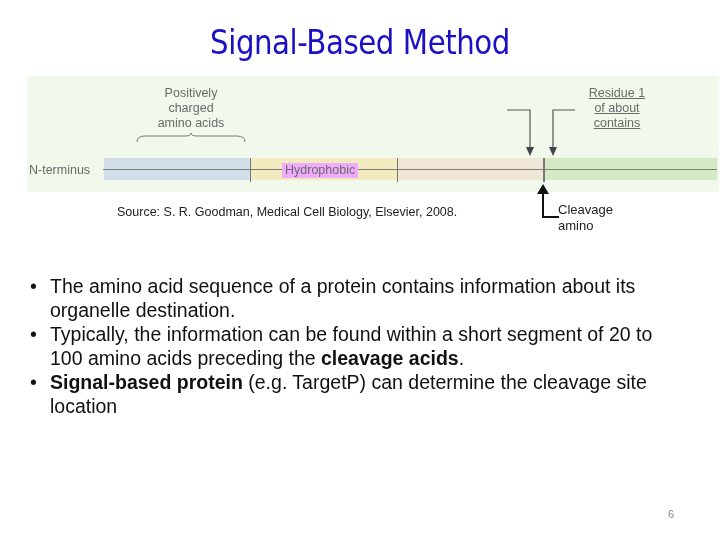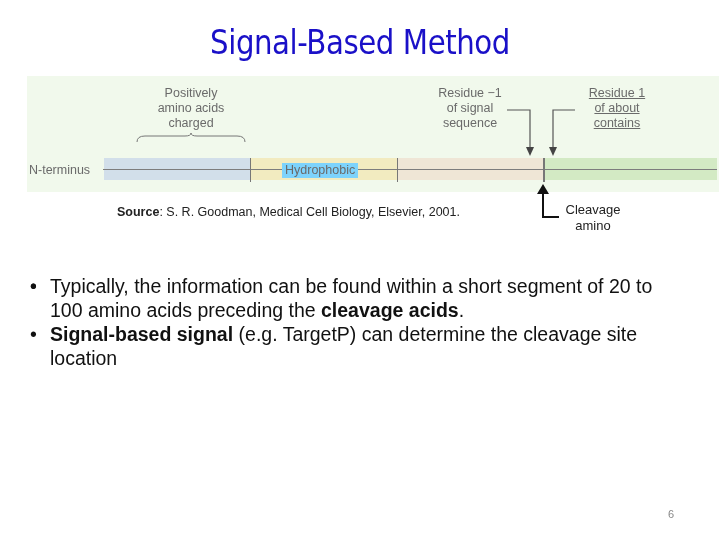--- a/index.html
+++ b/index.html
@@ -23,23 +23,23 @@
     .segment { position: absolute; top: 82px; height: 22px; }
     .axis-line { position: absolute; top: 93px; height: 1px; background: #7d7d7d; }
     .divider { position: absolute; top: 82px; width: 1px; height: 24px; background: #777; }
     .brace {
       position: absolute; left: 108px; top: 57px; width: 112px; height: 10px;
     }
     .arrow-down { position: absolute; }
     .source {
       position: absolute; left: 117px; top: 205px; font-size: 12.5px; color: #222;
     }
-    .source b { font-weight: bold; }
+    .source b { font-weight: normal; }
     .cleavage-label {
-      position: absolute; left: 558px; top: 202px; width: 70px; text-align: center;
+      position: absolute; left: 558px; top: 202px; width: 70px; text-align: left;
       font-size: 13px; line-height: 16px; color: #222;
     }
     .bullets {
       position: absolute; left: 30px; top: 274px; width: 660px; margin: 0; padding: 0;
       list-style: none; font-size: 19.5px; line-height: 24px; color: #111;
     }
     .bullets li { position: relative; padding-left: 20px; margin-bottom: 0; }
     .bullets li .dot { position: absolute; left: 0; top: 0; }
     .page-num {
       position: absolute; left: 668px; top: 508px; font-size: 11px; color: #888;
@@ -47,32 +47,27 @@
   </style>
 </head>
 <body>
 
 <div class="title">Signal-Based Method</div>
 
 <div class="figure">
 
   <div class="fig-label" style="left:108px; top:10px; width:112px;">
     <div>Positively</div>
+    <div>charged</div>
     <div>amino acids</div>
-    <div>charged</div>
   </div>
   <svg class="brace" viewBox="0 0 112 10">
     <path d="M2 9 Q2 3 10 3 L50 3 Q56 3 56 0 Q56 3 62 3 L102 3 Q110 3 110 9" fill="none" stroke="#777" stroke-width="1"></path>
   </svg>
 
-  <div class="fig-label" style="left:398px; top:10px; width:90px;">
-    <div>Residue −1</div>
-    <div>of signal</div>
-    <div>sequence</div>
-  </div>
   <svg class="arrow-down" style="left:480px; top:33px;" width="30" height="48">
     <path d="M0 1 L23 1 L23 40" fill="none" stroke="#555" stroke-width="1.2"></path>
     <path d="M19 38 L27 38 L23 47 Z" fill="#444"></path>
   </svg>
 
   <div class="fig-label" style="left:550px; top:10px; width:80px;text-decoration:underline;">
     <div>Residue 1</div>
     <div>of about</div>
     <div>contains</div>
   </div>
@@ -87,45 +82,46 @@
   <div class="segment" style="left:517px; width:173px; background:#d3eac4;"></div>
 
   <div class="axis-line" style="left:76px; width:614px;"></div>
   <div class="divider" style="left:223px;"></div>
   <div class="divider" style="left:370px;"></div>
   <div class="divider" style="left:516px; width:2px;"></div>
 
   <div class="fig-label" style="left:2px; top:87px; text-align:center; background:#f1f9ec;">
     <span>N-terminus</span>
   </div>
-  <div class="fig-label" style="left:255px; top:87px; padding:0 3px; background:#7dd3fc;">
+  <div class="fig-label" style="left:255px; top:87px; padding:0 3px; background:#f0abfc;">
     <span>Hydrophobic</span>
   </div>
 </div>
 
 <svg style="position:absolute; left:536px; top:181px;" width="30" height="40">
   <path d="M7 3 L1 13 L13 13 Z" fill="#111"></path>
   <path d="M7 12 L7 36 L23 36" fill="none" stroke="#111" stroke-width="2"></path>
 </svg>
 <div class="cleavage-label">
   <div>Cleavage</div>
   <div>amino</div>
 </div>
 
 <div class="source">
-  <b>Source</b><span>: S. R. Goodman, Medical Cell Biology, Elsevier, 2001.</span>
+  <b>Source</b><span>: S. R. Goodman, Medical Cell Biology, Elsevier, 2008.</span>
 </div>
 
 <ul class="bullets">
   <li>
     <span class="dot">•</span>
+    <span>The amino acid sequence of a protein contains information about its organelle destination.</span>
   </li>
   <li>
     <span class="dot">•</span>
     <span>Typically, the information can be found within a short segment of 20 to 100 amino acids preceding the </span><b>cleavage acids</b><span>.</span>
   </li>
   <li>
     <span class="dot">•</span>
-    <b>Signal-based signal</b><span> (e.g. TargetP) can determine the cleavage site location</span>
+    <b>Signal-based protein</b><span> (e.g. TargetP) can determine the cleavage site location</span>
   </li>
 </ul>
 
 <div class="page-num">6</div>
 
 </body></html>

